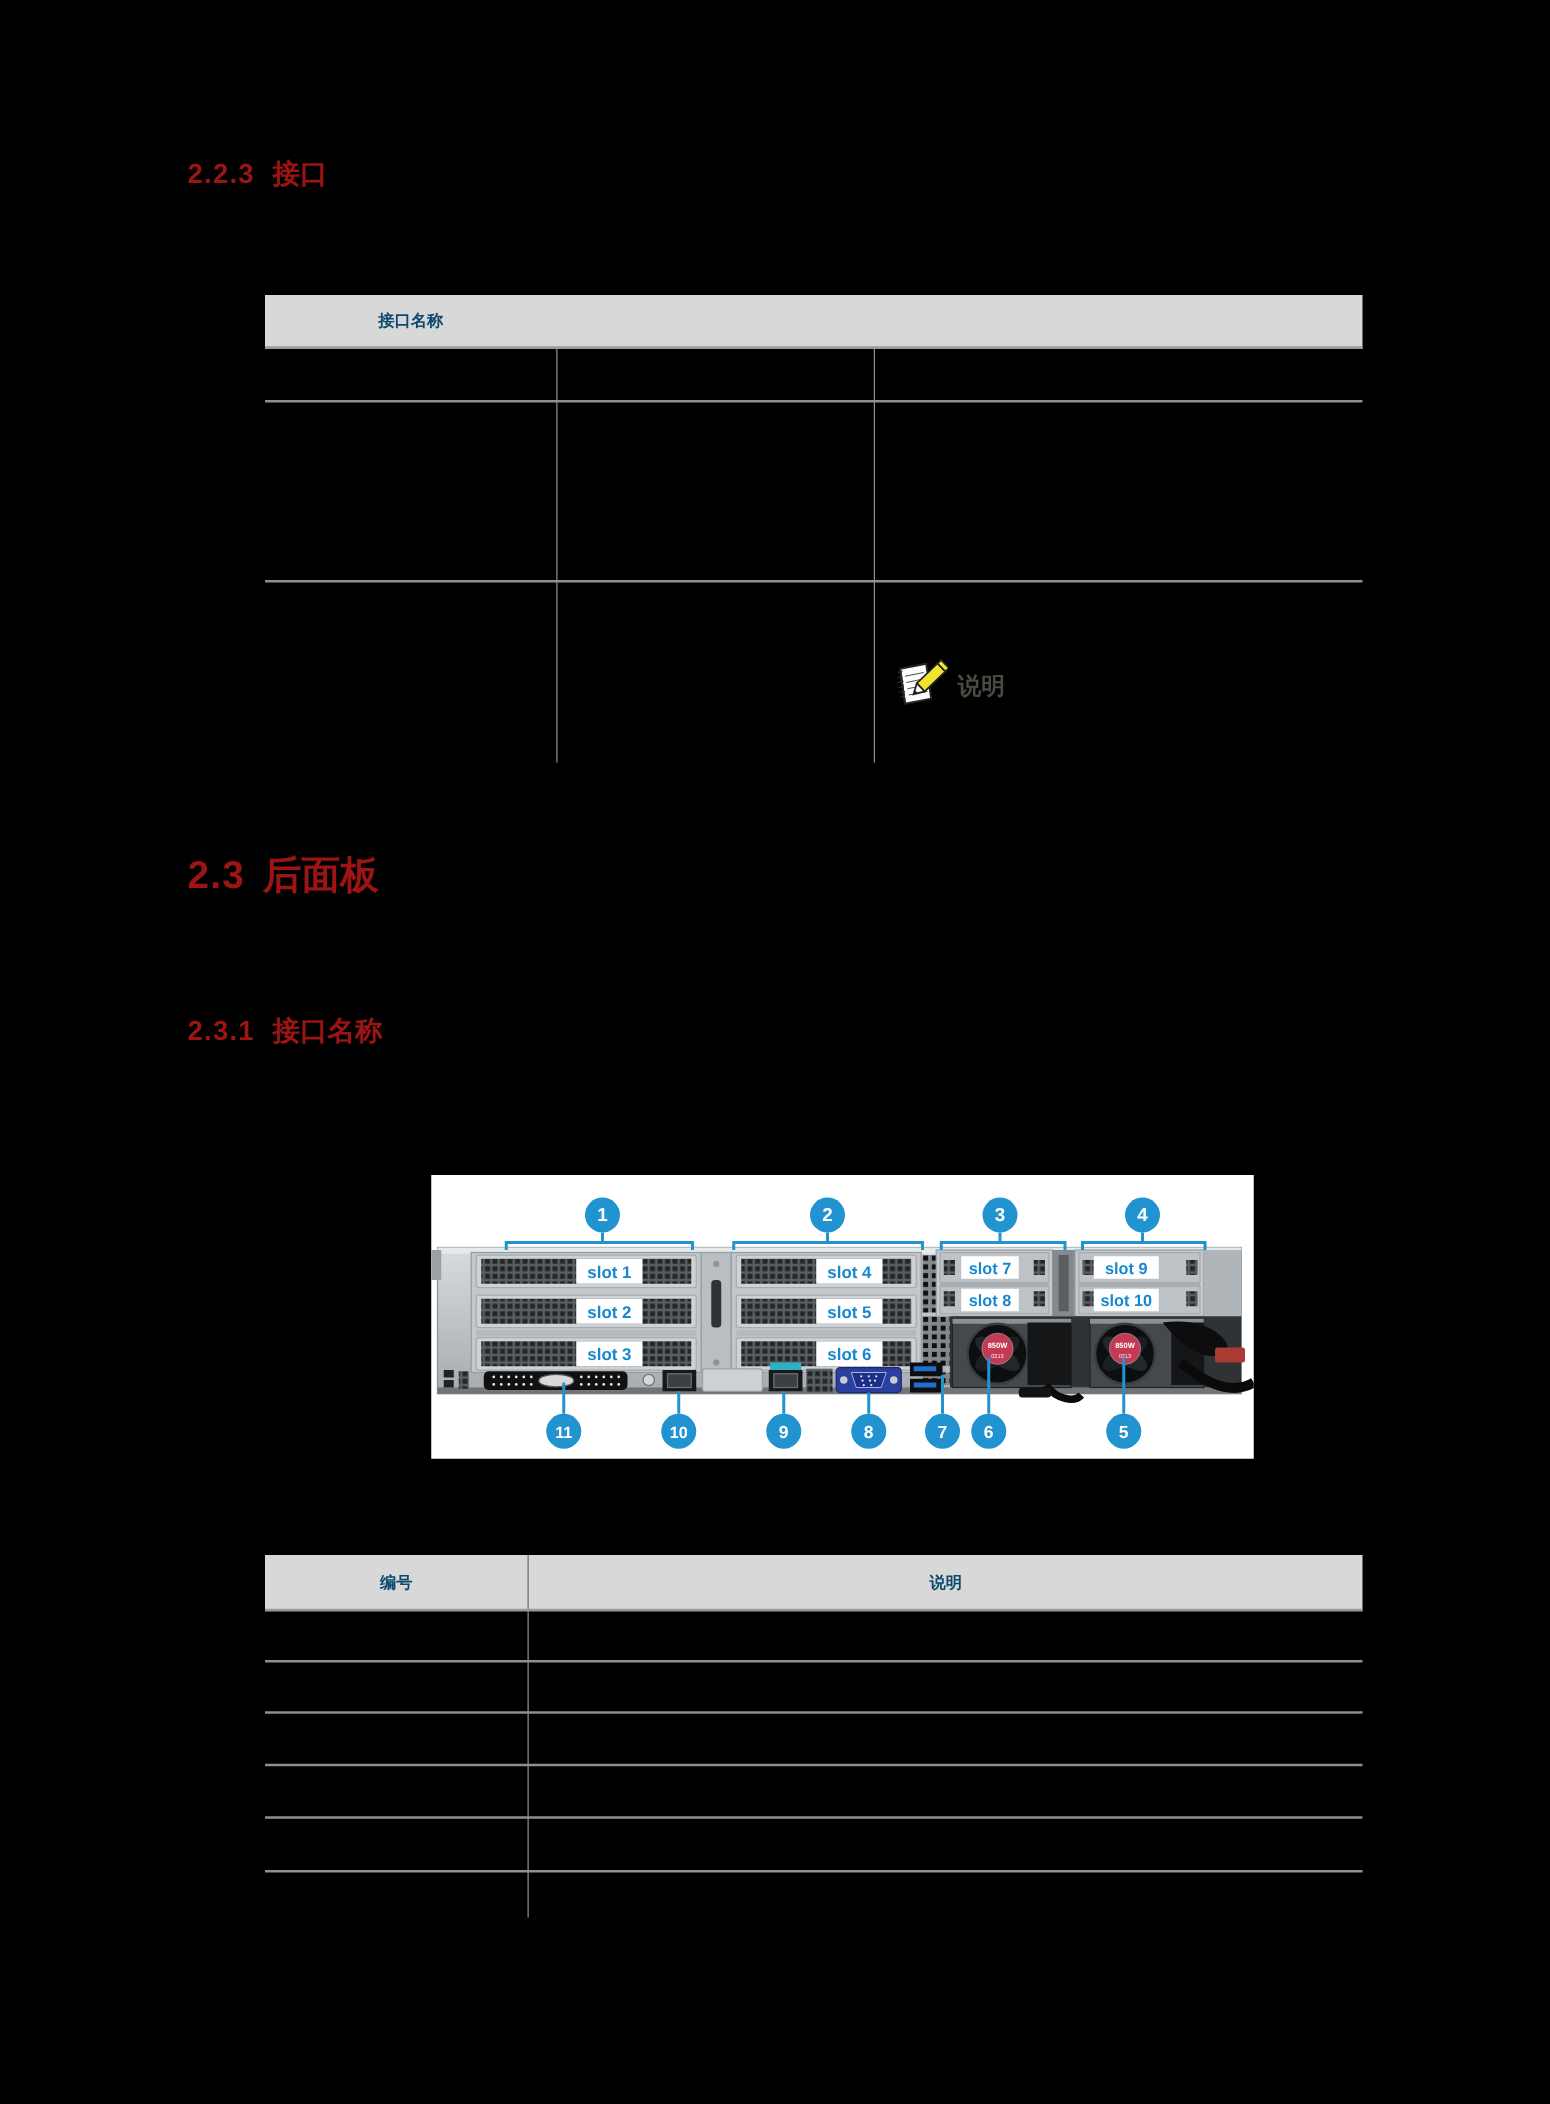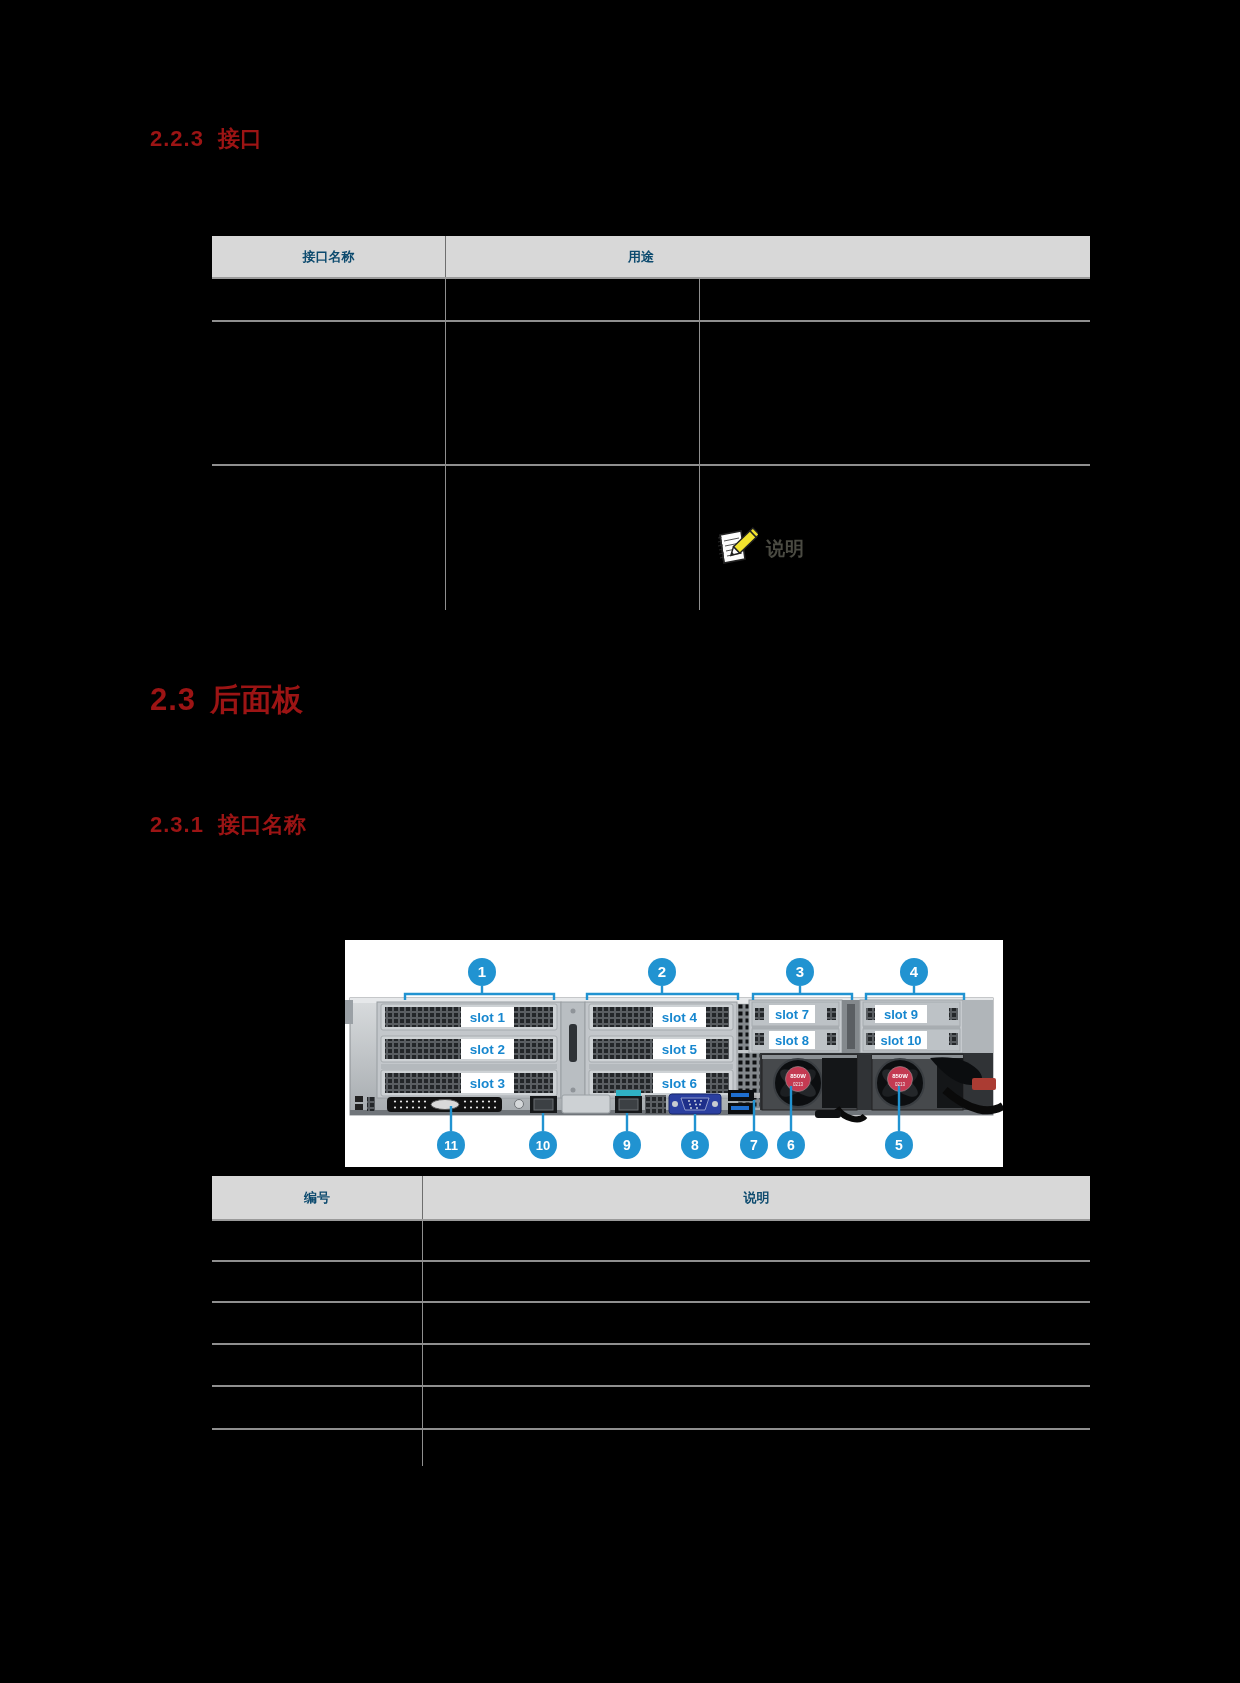--- a/index.html
+++ b/index.html
@@ -32,21 +32,20 @@
 
 <div id="page">
 
   <div class="abs heading h-small" style="left:118px;top:124px;">
     <span class="num">2.2.3</span><span>接口</span>
   </div>
 
   <div class="tbl" style="top:236px;height:374px;">
     <div class="tbl-head" style="height:41px;">
       <div class="cell" style="width:233px;">接口名称</div>
-      <div class="cell" style="width:391px;">用途</div>
     </div>
     <div class="vline" style="left:233px;top:43px;height:331px;"></div>
     <div class="vline" style="left:487px;top:43px;height:331px;"></div>
     <div class="hline" style="top:84px;"></div>
     <div class="hline" style="top:228px;"></div>
 
     <div class="note" style="left:500px;top:286px;">
       <svg width="46" height="44" viewBox="0 0 46 44">
 
         <path d="M8,13 L29,9 L33,37 L12,41 Z" fill="#fdfdfd" stroke="#222" stroke-width="1.6"></path>
@@ -324,21 +323,21 @@
         <circle cx="409" cy="205" r="14" fill="#2193d1"></circle>
         <text x="409" y="210" text-anchor="middle" font-size="14" font-weight="bold" fill="#fff">7</text>
         <circle cx="446" cy="205" r="14" fill="#2193d1"></circle>
         <text x="446" y="210" text-anchor="middle" font-size="14" font-weight="bold" fill="#fff">6</text>
         <circle cx="554" cy="205" r="14" fill="#2193d1"></circle>
         <text x="554" y="210" text-anchor="middle" font-size="14" font-weight="bold" fill="#fff">5</text>
       </g>
     </svg>
   </div>
 
-  <div class="tbl" style="top:1176px;height:290px;">
+  <div class="tbl" style="top:1244px;height:290px;">
     <div class="tbl-head" style="height:43px;">
       <div class="cell" style="width:210px;">编号</div>
       <div class="cell" style="width:668px;">说明</div>
     </div>
     <div class="vline" style="left:210px;top:45px;height:245px;"></div>
     <div class="hline" style="top:84px;height:1.5px;"></div>
     <div class="hline" style="top:125px;height:1.5px;"></div>
     <div class="hline" style="top:167px;height:1.5px;"></div>
     <div class="hline" style="top:209px;height:1.5px;"></div>
     <div class="hline" style="top:252px;height:1.5px;"></div>

